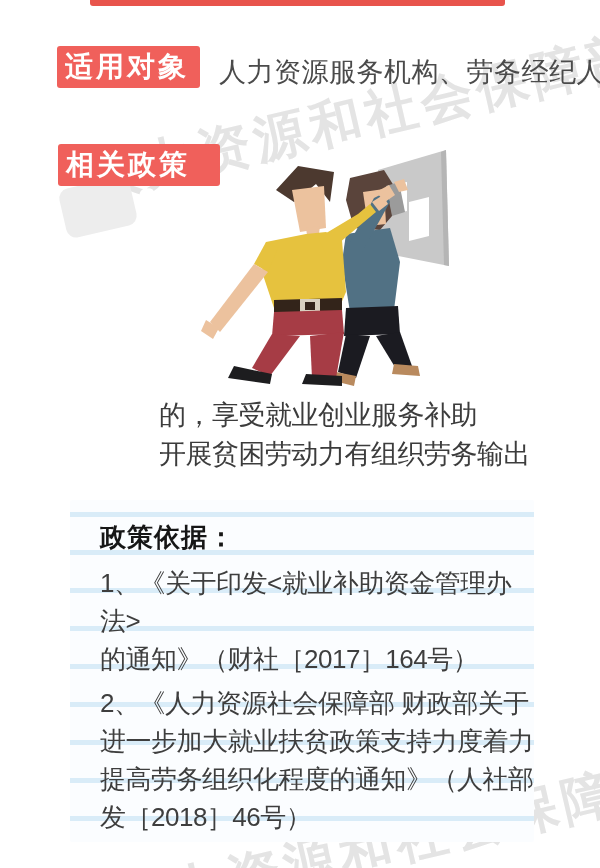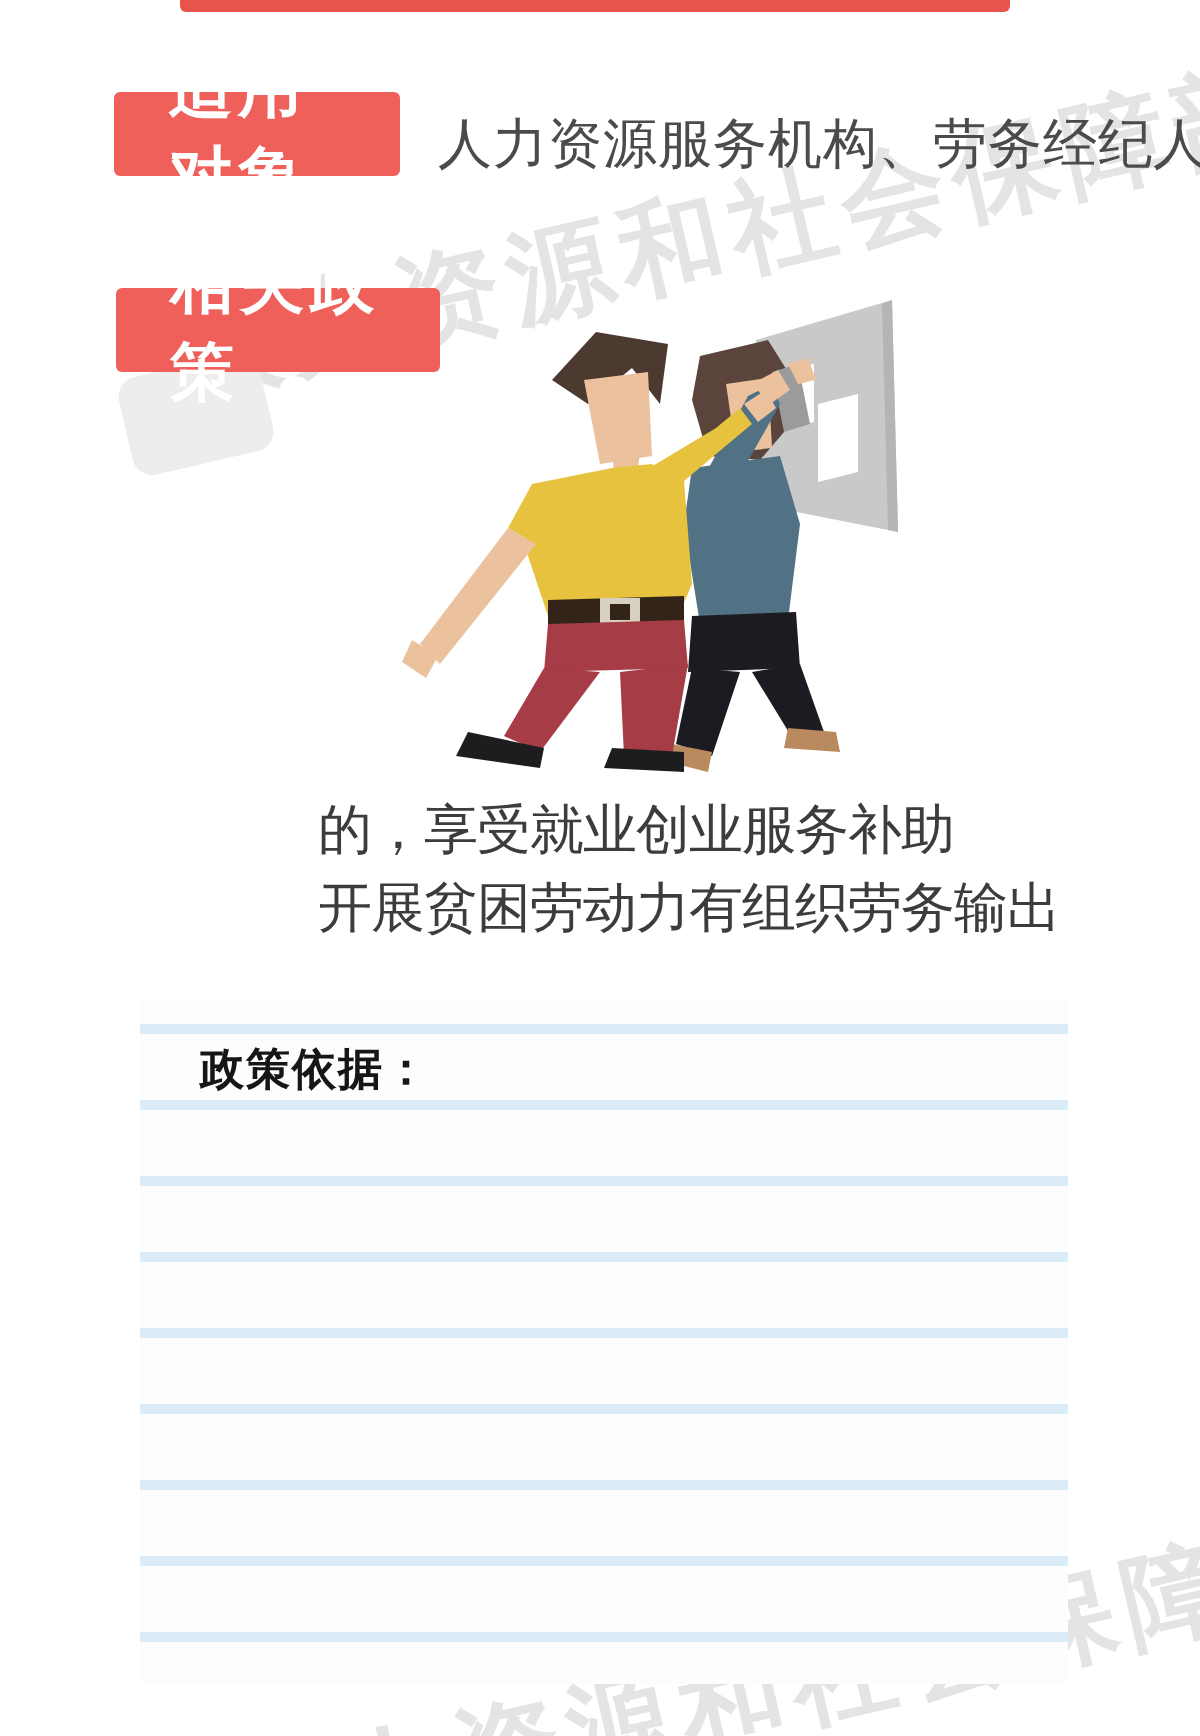--- a/index.html
+++ b/index.html
@@ -18,38 +18,38 @@
   .wm-top{left:88px;top:146px;}
   .wm-bottom{left:118px;top:872px;}
   .wm-logo{position:absolute;z-index:0;left:62px;top:182px;width:72px;height:50px;
       background:#ededed;border-radius:10px;transform:rotate(-13deg);}
   
   .top-bar{position:absolute;z-index:2;left:90px;top:0;width:415px;height:6px;
       background:#e8544c;border-radius:0 0 3px 3px;}
   
   .badge{position:absolute;z-index:2;height:42px;display:flex;align-items:center;
       justify-content:flex-start;background:#f0605b;color:#ffffff;font-weight:bold;
-      font-size:32px;letter-spacing:3px;border-radius:3px;padding:0 27px;box-sizing:border-box;}
+      font-size:28px;letter-spacing:3px;border-radius:3px;padding:0 8px;box-sizing:border-box;}
   .badge-target{left:57px;top:46px;width:143px;}
   .badge-policy{left:58px;top:144px;width:162px;}
   .target-text{position:absolute;z-index:1;left:219px;top:54px;font-size:27px;
       color:#4b4b4b;letter-spacing:0.5px;white-space:nowrap;}
   
   .illu{position:absolute;z-index:1;left:158px;top:142px;}
   
   .caption{position:absolute;z-index:1;left:159px;top:396px;font-size:27px;
       line-height:39px;color:#3c3c3c;letter-spacing:-0.5px;}
   
   .policy-box{
     position:absolute;z-index:1;left:70px;top:500px;width:464px;height:342px;
     background:repeating-linear-gradient(180deg,
       #fbfdff 0px,#fbfdff 12px,#d9ecf8 12px,#d9ecf8 17px,#fbfdff 17px,#fbfdff 38px);
     border-radius:2px;
   }
-  .policy-heading{position:absolute;left:30px;top:20px;font-size:22px;
+  .policy-heading{position:absolute;left:30px;top:20px;font-size:26px;
       font-weight:bold;color:#161616;letter-spacing:1px;}
   .policy-item{position:absolute;left:30px;font-size:26px;line-height:38px;
       color:#3e3e3e;letter-spacing:-0.5px;}
   .policy-item-1{top:64px;}
   .policy-item-2{top:184px;}
 </style>
 </head>
 <body>
 
 <div id="stage">
@@ -113,16 +113,26 @@
   </svg>
 
   <div class="caption">
     <div>的，享受就业创业服务补助</div>
     <div>开展贫困劳动力有组织劳务输出</div>
   </div>
 
   <div class="policy-box">
     <div class="policy-heading">政策依据：</div>
 
+    <div class="policy-item policy-item-1">
+      <div>1、《关于印发&lt;就业补助资金管理办法&gt;</div>
+      <div>的通知》（财社［2017］164号）</div>
+    </div>
 
+    <div class="policy-item policy-item-2">
+      <div>2、《人力资源社会保障部 财政部关于</div>
+      <div>进一步加大就业扶贫政策支持力度着力</div>
+      <div>提高劳务组织化程度的通知》（人社部</div>
+      <div>发［2018］46号）</div>
+    </div>
   </div>
 
 </div>
 
 </body></html>

